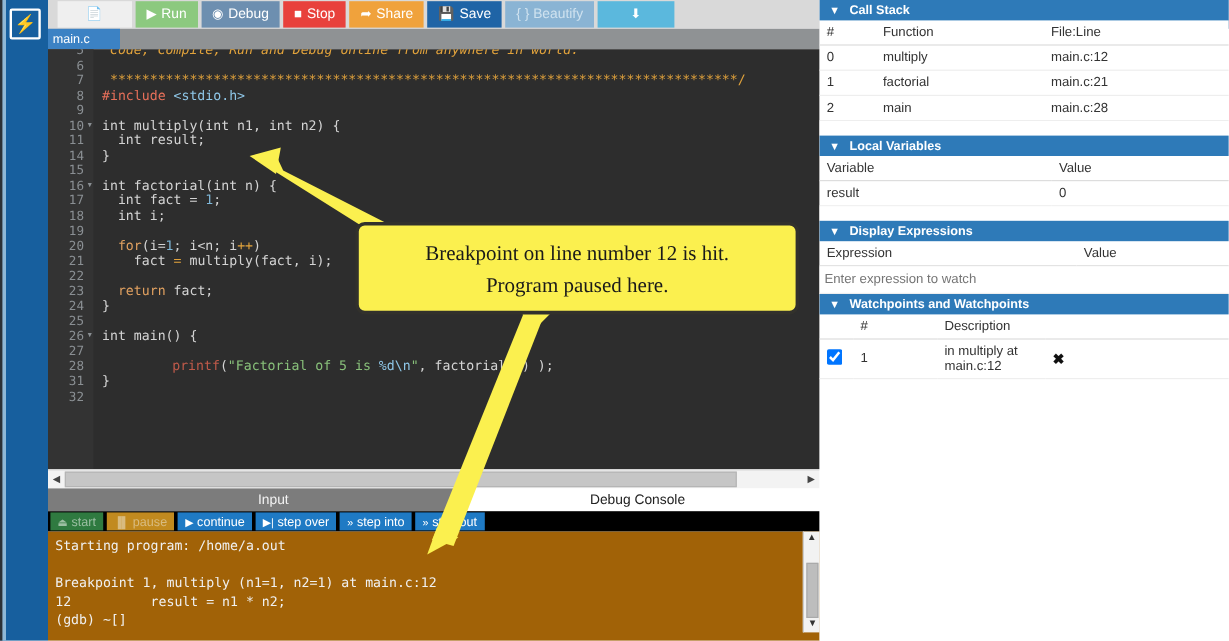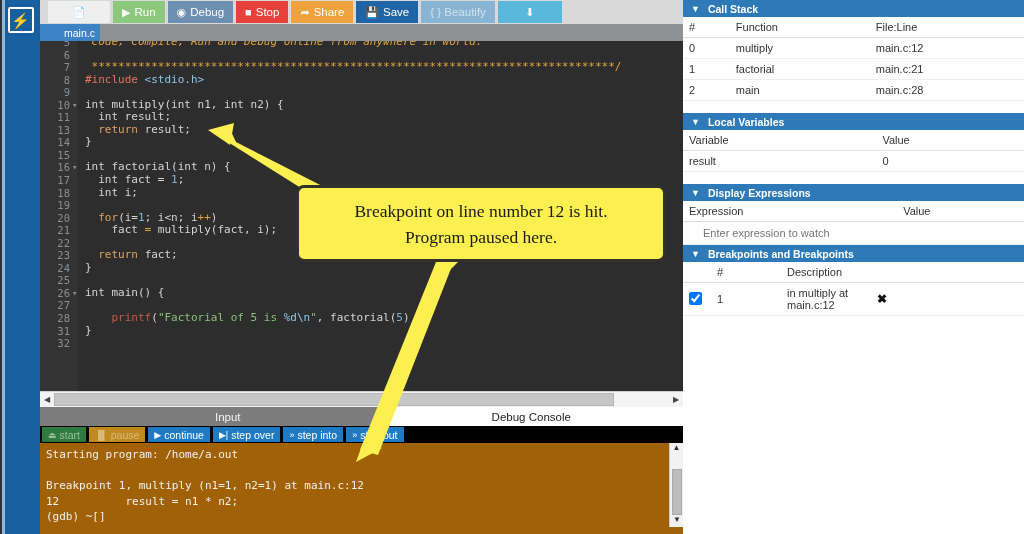--- a/index.html
+++ b/index.html
@@ -83,21 +83,21 @@
   }
 
   
   .filetab {
     position: absolute; left: 40px; top: 24px; width: 643px; height: 17px;
     background: #8f9294;
   }
   .filetab-active {
     position: absolute; left: 0; top: 0; width: 60px; height: 17px;
     background: #3c82c4; color:#fff; font-size: 10.5px;
-    display:flex; align-items:center; padding-left: 24px;
+    display:flex; align-items:center; padding-left: 4px;
   }
 
   
   .editor {
     position: absolute; left: 40px; top: 41px; width: 643px; height: 350px;
     background: #2d2d2d; overflow: hidden;
   }
   .gutter {
     position:absolute; left:0; top:0; width: 38px; height: 350px;
     background: #333333;
@@ -127,21 +127,21 @@
     border-radius: 50%; background: #e8562a;
   }
   .k  { color: #d4d4d4; }
   .cm { color: #e2a33c; font-style: italic; }
   .cm2{ color: #e2a33c; }
   .pp { color: #e8705a; }
   .inc{ color: #8fc7e8; }
   .ret{ color: #e0a060; }
   .num{ color: #7fb7d8; }
   .str{ color: #88c07a; }
-  .fn { color: #c05a4a; }
+  .fn { color: #c05a4a; margin-left: 32px; }
   .op { color: #e2a33c; }
   .fmt{ color: #8fc7e8; }
 
   
   .hscroll {
     position:absolute; left:40px; top:391px; width:643px; height:16px;
     background:#f3f3f3; border-top:1px solid #cfcfcf;
     display:flex; align-items:center;
   }
   .hscroll .arrow { width:14px; text-align:center; font-size:8px; color:#444; }
@@ -209,21 +209,21 @@
   table.pt { width:100%; border-collapse:collapse; font-size:11px; color:#333; }
   table.pt th {
     text-align:left; font-weight:normal; padding:4px 6px;
     border-bottom:1px solid #ddd; color:#333;
   }
   table.pt td {
     padding:4px 6px; border-bottom:1px solid #eee; color:#333;
   }
   .watch-input {
     width:100%; border:none; border-bottom:1px solid #eee;
-    padding:5px 20px; font-size:11px; color:#b0b0b0;
+    padding:5px 4px; font-size:11px; color:#b0b0b0;
     font-family:"Liberation Sans", sans-serif; background:#fff;
   }
   .gap { height:12px; background:#fff; }
   .xmark { color:#111; font-size:12px; font-weight:bold; }
 
   
   .overlay { position:absolute; left:0; top:0; width:1024px; height:534px; pointer-events:none; }
   .callout {
     position:absolute; left:296px; top:185px; width:370px; height:77px;
     background:#fbf04f; border:3px solid #32312c; border-radius:8px;
@@ -298,21 +298,20 @@
   <div class="editor">
     <div class="gutter"></div>
     <div class="codearea" id="codearea">
         <div class="crow"><span class="ln">5</span><span class="src"><span class="cm"> Code, Compile, Run and Debug online from anywhere in world.</span></span></div>
         <div class="crow"><span class="ln">6</span><span class="src"></span></div>
         <div class="crow"><span class="ln">7</span><span class="src"><span class="cm2"> *******************************************************************************/</span></span></div>
         <div class="crow"><span class="ln">8</span><span class="src"><span class="pp">#include</span> <span class="inc">&lt;stdio.h&gt;</span></span></div>
         <div class="crow"><span class="ln">9</span><span class="src"></span></div>
         <div class="crow"><span class="ln">10</span><span class="fold">▾</span><span class="src"><span class="k">int multiply(int n1, int n2) {</span></span></div>
         <div class="crow"><span class="ln">11</span><span class="src"><span class="k">  int result;</span></span></div>
-        <div class="crow"><span class="ln">13</span><span class="src">  <span class="ret">return</span> <span class="k">result;</span></span></div>
         <div class="crow"><span class="ln">14</span><span class="src"><span class="k">}</span></span></div>
         <div class="crow"><span class="ln">15</span><span class="src"></span></div>
         <div class="crow"><span class="ln">16</span><span class="fold">▾</span><span class="src"><span class="k">int factorial(int n) {</span></span></div>
         <div class="crow"><span class="ln">17</span><span class="src"><span class="k">  int fact = </span><span class="num">1</span><span class="k">;</span></span></div>
         <div class="crow"><span class="ln">18</span><span class="src"><span class="k">  int i;</span></span></div>
         <div class="crow"><span class="ln">19</span><span class="src"></span></div>
         <div class="crow"><span class="ln">20</span><span class="src">  <span class="ret">for</span><span class="k">(i=</span><span class="num">1</span><span class="k">; i&lt;n; i</span><span class="op">++</span><span class="k">)</span></span></div>
         <div class="crow"><span class="ln">21</span><span class="src"><span class="k">    fact </span><span class="op">=</span><span class="k"> multiply(fact, i);</span></span></div>
         <div class="crow"><span class="ln">22</span><span class="src"></span></div>
         <div class="crow"><span class="ln">23</span><span class="src">  <span class="ret">return</span> <span class="k">fact;</span></span></div>
@@ -448,21 +447,21 @@
             <th>Expression</th>
             <th>Value</th>
           </tr>
         </thead>
     </table>
     <input class="watch-input" type="text" readonly="" placeholder="Enter expression to watch" style="">
 
     
     <div class="panel-head">
       <span class="chev">▼</span>
-      <span>Breakpoints and Breakpoints</span>
+      <span>Watchpoints and Watchpoints</span>
     </div>
     <table class="pt">
       <thead>
           <tr id="bp-head">
             <th></th>
             <th>#</th>
             <th>Description</th>
             <th></th>
           </tr>
         </thead>

